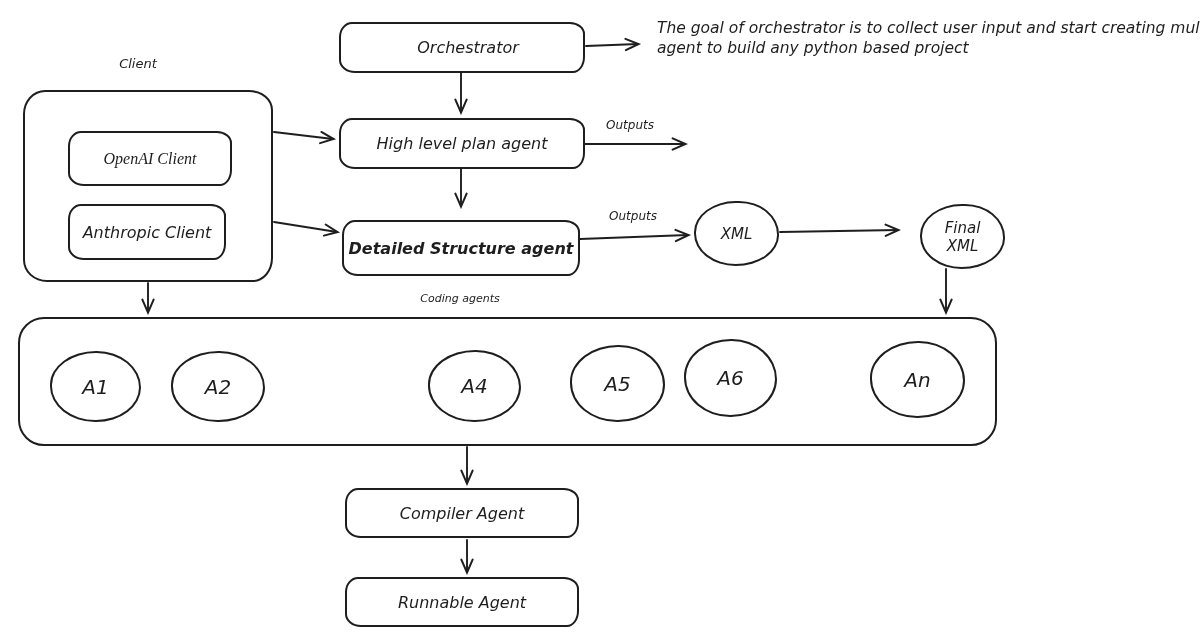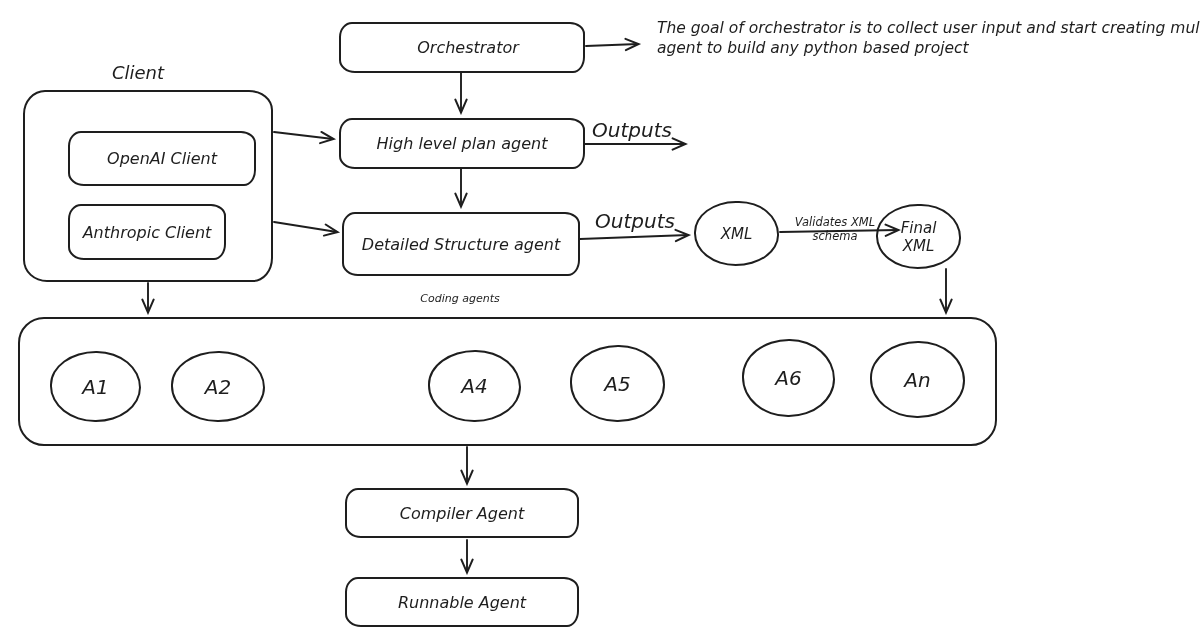--- a/index.html
+++ b/index.html
@@ -20,21 +20,21 @@
     text-align:center;
     font-size:16px;
     box-sizing:border-box;
     z-index:2;
   }
   .rect{border-radius:13px 15px 12px 16px / 15px 12px 16px 13px;}
   .group{border-radius:22px 24px 20px 24px / 24px 20px 24px 22px; z-index:1;}
   .ellipse{border-radius:50% 48% 52% 50% / 49% 52% 48% 51%; line-height:1.2; padding:0 17px; font-size:15px;}
   .agent{border-radius:51% 49% 50% 50% / 48% 52% 49% 51%; font-size:20px; padding:0;}
   .floating-label{
-    position:absolute;z-index:6;font-size:20px;text-align:center;
+    position:absolute;z-index:6;font-size:12px;text-align:center;
   }
   .small-label{font-size:11.5px;}
   .note-text{
     position:absolute;left:657px;top:19px;width:570px;
     font-size:15.5px;line-height:1.28;z-index:6;text-align:left;
   }
   svg.wires{position:absolute;left:0;top:0;z-index:5;pointer-events:none;}
 </style>
 </head>
 <body>
@@ -62,49 +62,48 @@
       <path d="M467,540 L467,572" marker-end="url(#arrow)"></path>
     </g>
   </svg>
 
   <div class="note-text">The goal of orchestrator is to collect user input and start creating multi agent to build any python based project</div>
 
   <div class="node rect" style="left:339px;top:22px;width:246px;height:51px;padding-left:12px;">
     <span>Orchestrator</span>
   </div>
 
-  <div class="floating-label" style="left:93px;top:62px;width:90px;font-size:18px;">Client</div>
+  <div class="floating-label" style="left:93px;top:56px;width:90px;font-size:13px;">Client</div>
   <div class="node group" style="left:23px;top:90px;width:250px;height:192px;"></div>
-  <div class="node rect" style="left:68px;top:131px;width:188px;height:55px;">
+  <div class="node rect" style="left:68px;top:131px;width:164px;height:55px;font-family:Liberation Serif, serif;">
     <span>OpenAI Client</span>
   </div>
   <div class="node rect" style="left:339px;top:118px;width:246px;height:51px;">
     <span>High level plan agent</span>
   </div>
 
   <div class="node rect" style="left:68px;top:204px;width:158px;height:56px;">
     <span>Anthropic Client</span>
   </div>
   <div class="floating-label" style="left:592px;top:118px;width:76px;">Outputs</div>
 
-  <div class="node rect" style="left:342px;top:212px;width:238px;height:64px;">
+  <div class="node rect" style="left:342px;top:220px;width:238px;height:56px;font-weight:bold;">
     <span>Detailed Structure agent</span>
   </div>
   <div class="floating-label" style="left:595px;top:209px;width:76px;">Outputs</div>
   <div class="node ellipse" style="left:694px;top:201px;width:85px;height:65px;">XML</div>
-  <div class="floating-label small-label" style="left:772px;top:215px;width:126px;">Validates XML schema</div>
-  <div class="node ellipse" style="left:876px;top:204px;width:85px;height:65px;">Final XML</div>
+  <div class="node ellipse" style="left:920px;top:204px;width:85px;height:65px;">Final XML</div>
 
   <div class="floating-label" style="left:398px;top:292px;width:124px;font-size:11px;">Coding agents</div>
   <div class="node group" style="left:18px;top:317px;width:979px;height:129px;border-radius:26px;"></div>
   <div class="node agent" style="left:50px;top:351px;width:91px;height:71px;">A1</div>
   <div class="node agent" style="left:171px;top:351px;width:94px;height:71px;">A2</div>
   <div class="node agent" style="left:428px;top:350px;width:93px;height:72px;">A4</div>
   <div class="node agent" style="left:570px;top:345px;width:95px;height:77px;">A5</div>
-  <div class="node agent" style="left:742px;top:339px;width:93px;height:78px;">A6</div>
+  <div class="node agent" style="left:684px;top:339px;width:93px;height:78px;">A6</div>
   <div class="node agent" style="left:870px;top:341px;width:95px;height:77px;">An</div>
 
   <div class="node rect" style="left:345px;top:577px;width:234px;height:50px;">
     <span>Runnable Agent</span>
   </div>
   <div class="node rect" style="left:345px;top:488px;width:234px;height:50px;">
     <span>Compiler Agent</span>
   </div>
 
 </div>

